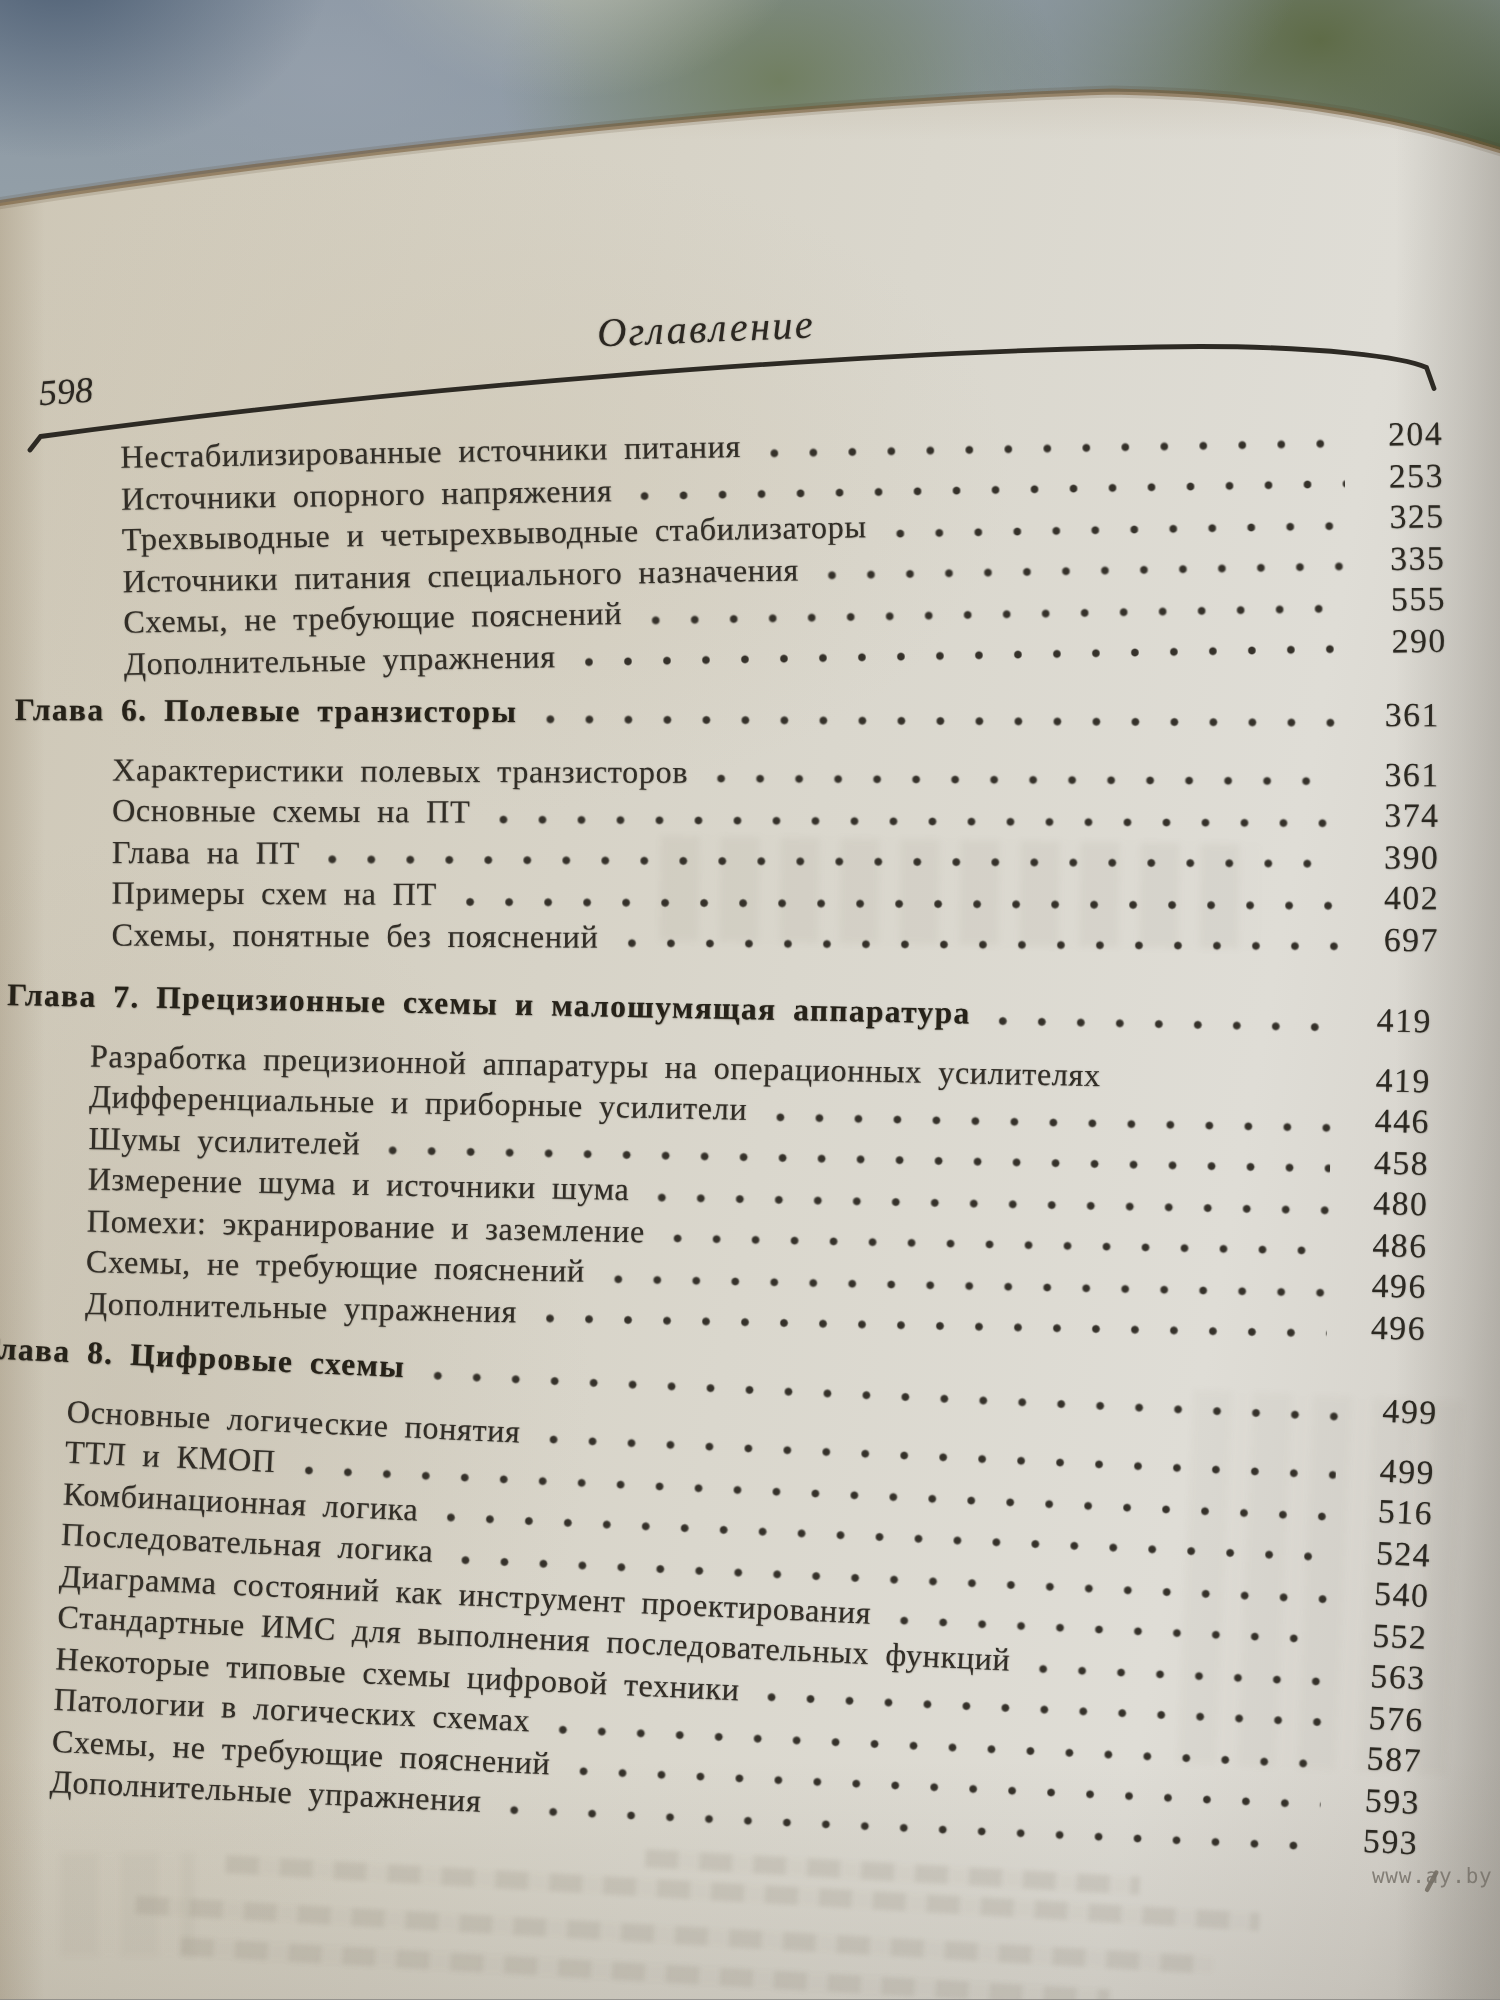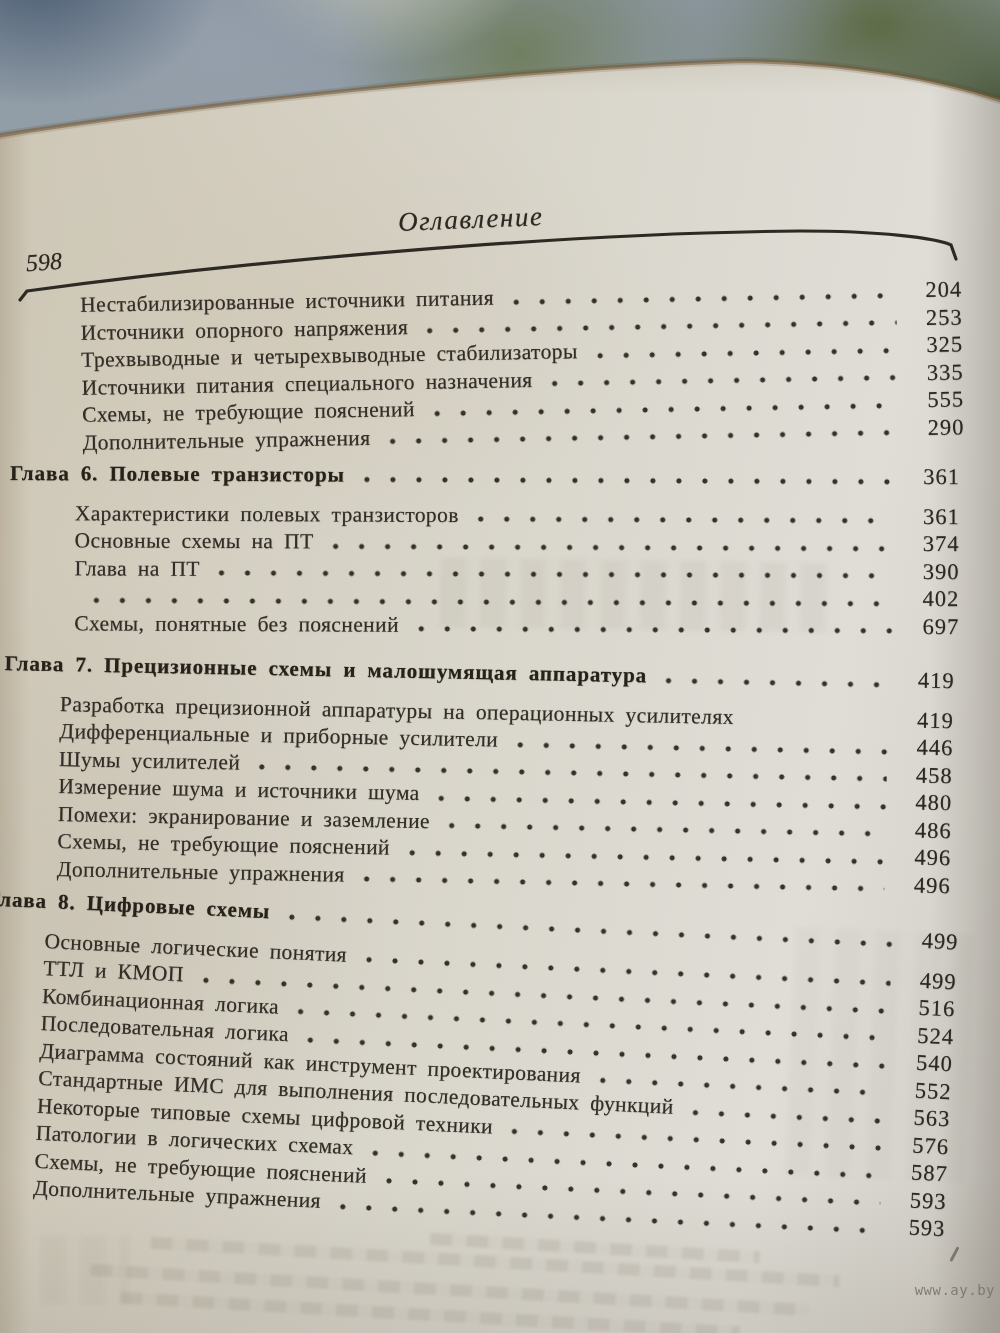--- a/index.html
+++ b/index.html
@@ -78,21 +78,21 @@
   .g4{left:120px;top:1309px;width:620px;}
   .patch{position:absolute;filter:blur(2.2px);opacity:.5;
     background:repeating-linear-gradient(90deg, rgba(125,118,100,.14) 0 26px, rgba(125,118,100,.02) 26px 40px);}
   .p1{left:440px;top:560px;width:400px;height:70px;transform:rotate(.8deg);}
   .p2{left:790px;top:930px;width:180px;height:250px;opacity:.3;transform:rotate(2.5deg);}
   .p3{left:40px;top:1235px;width:90px;height:70px;opacity:.4;}
   .slash{position:absolute;left:953px;top:1246px;width:2.5px;height:16px;
     background:rgba(70,62,50,.55);transform:rotate(28deg);border-radius:2px;}
 
   
-  .watermark{position:absolute;right:5px;top:1282px;
+  .watermark{position:absolute;right:5px;top:1243px;
     font-family:"DejaVu Sans Mono","Liberation Mono",monospace;
     font-size:14px;color:rgba(118,113,105,.85);letter-spacing:.5px;}
 </style>
 </head>
 <body>
 
 <div class="canvas">
 
   <div class="backdrop"></div>
 
@@ -164,20 +164,21 @@
         <span class="lbl">Основные схемы на ПТ</span>
         <span class="leader"></span>
         <span class="pg">374</span>
       </div>
       <div class="row entry">
         <span class="lbl">Глава на ПТ</span>
         <span class="leader"></span>
         <span class="pg">390</span>
       </div>
       <div class="row entry">
+        <span class="lbl">Примеры схем на ПТ</span>
         <span class="leader"></span>
         <span class="pg">402</span>
       </div>
       <div class="row entry">
         <span class="lbl">Схемы, понятные без пояснений</span>
         <span class="leader"></span>
         <span class="pg">697</span>
       </div>
     </div>
   <div class="block b2">

